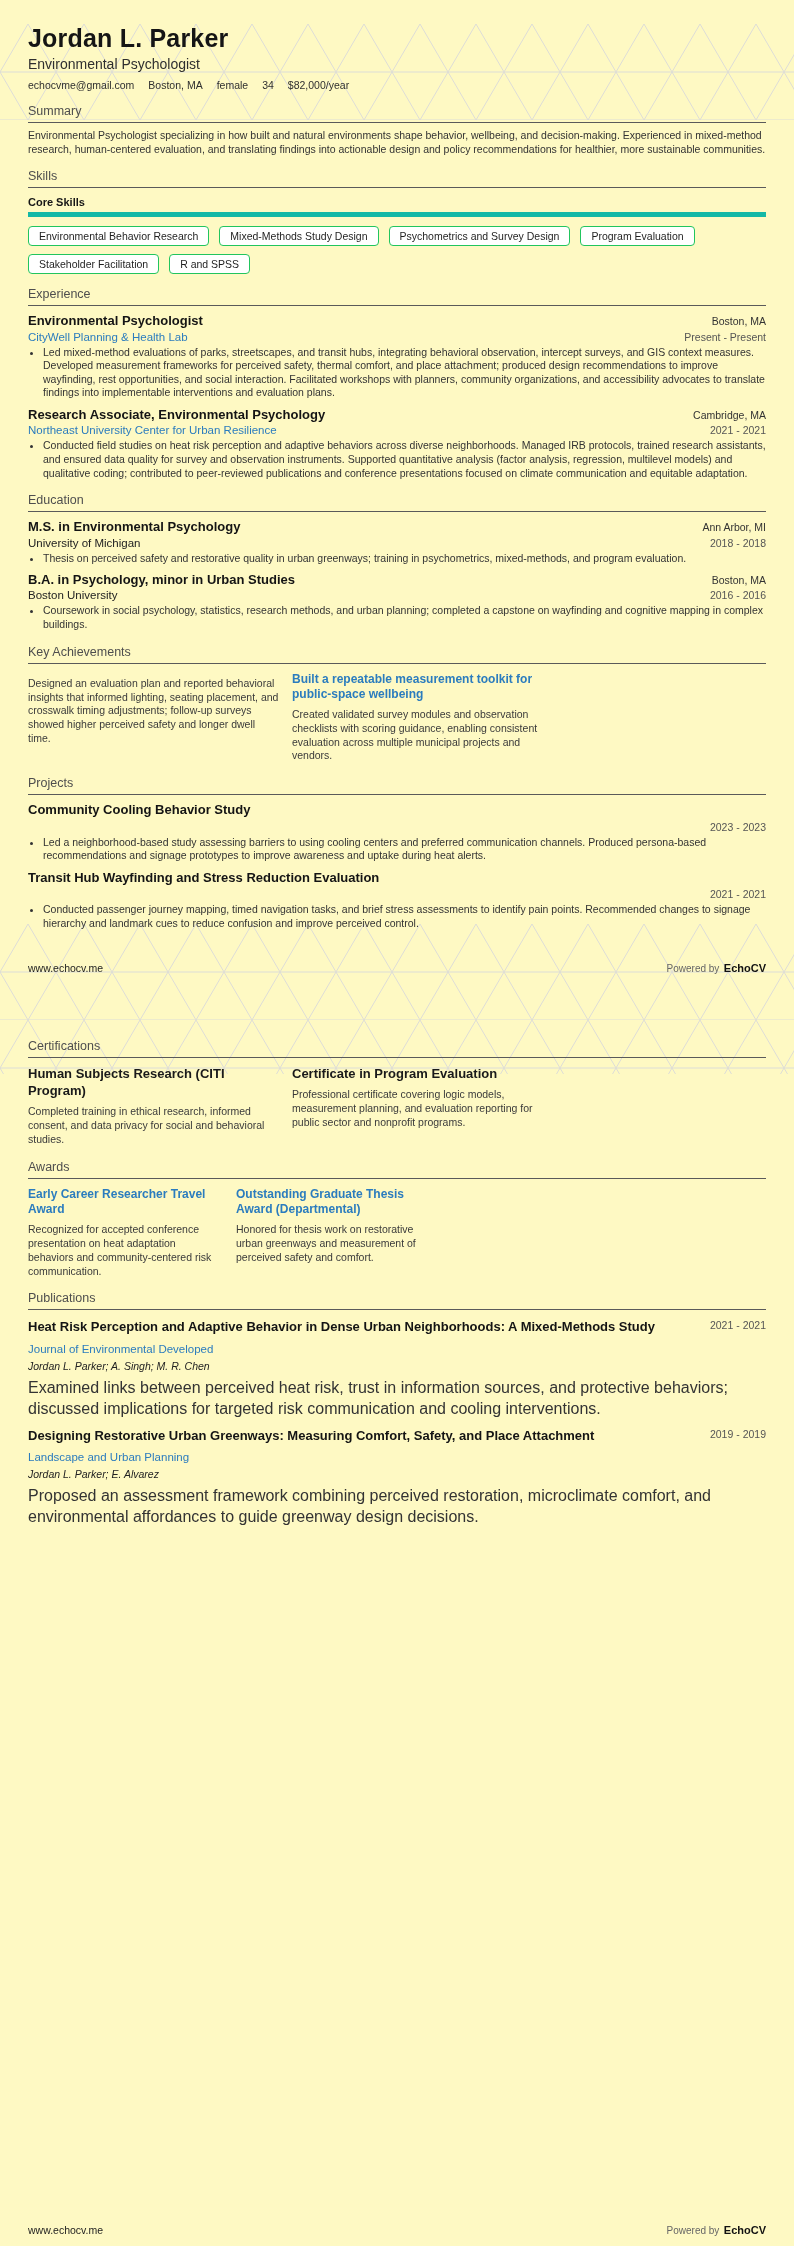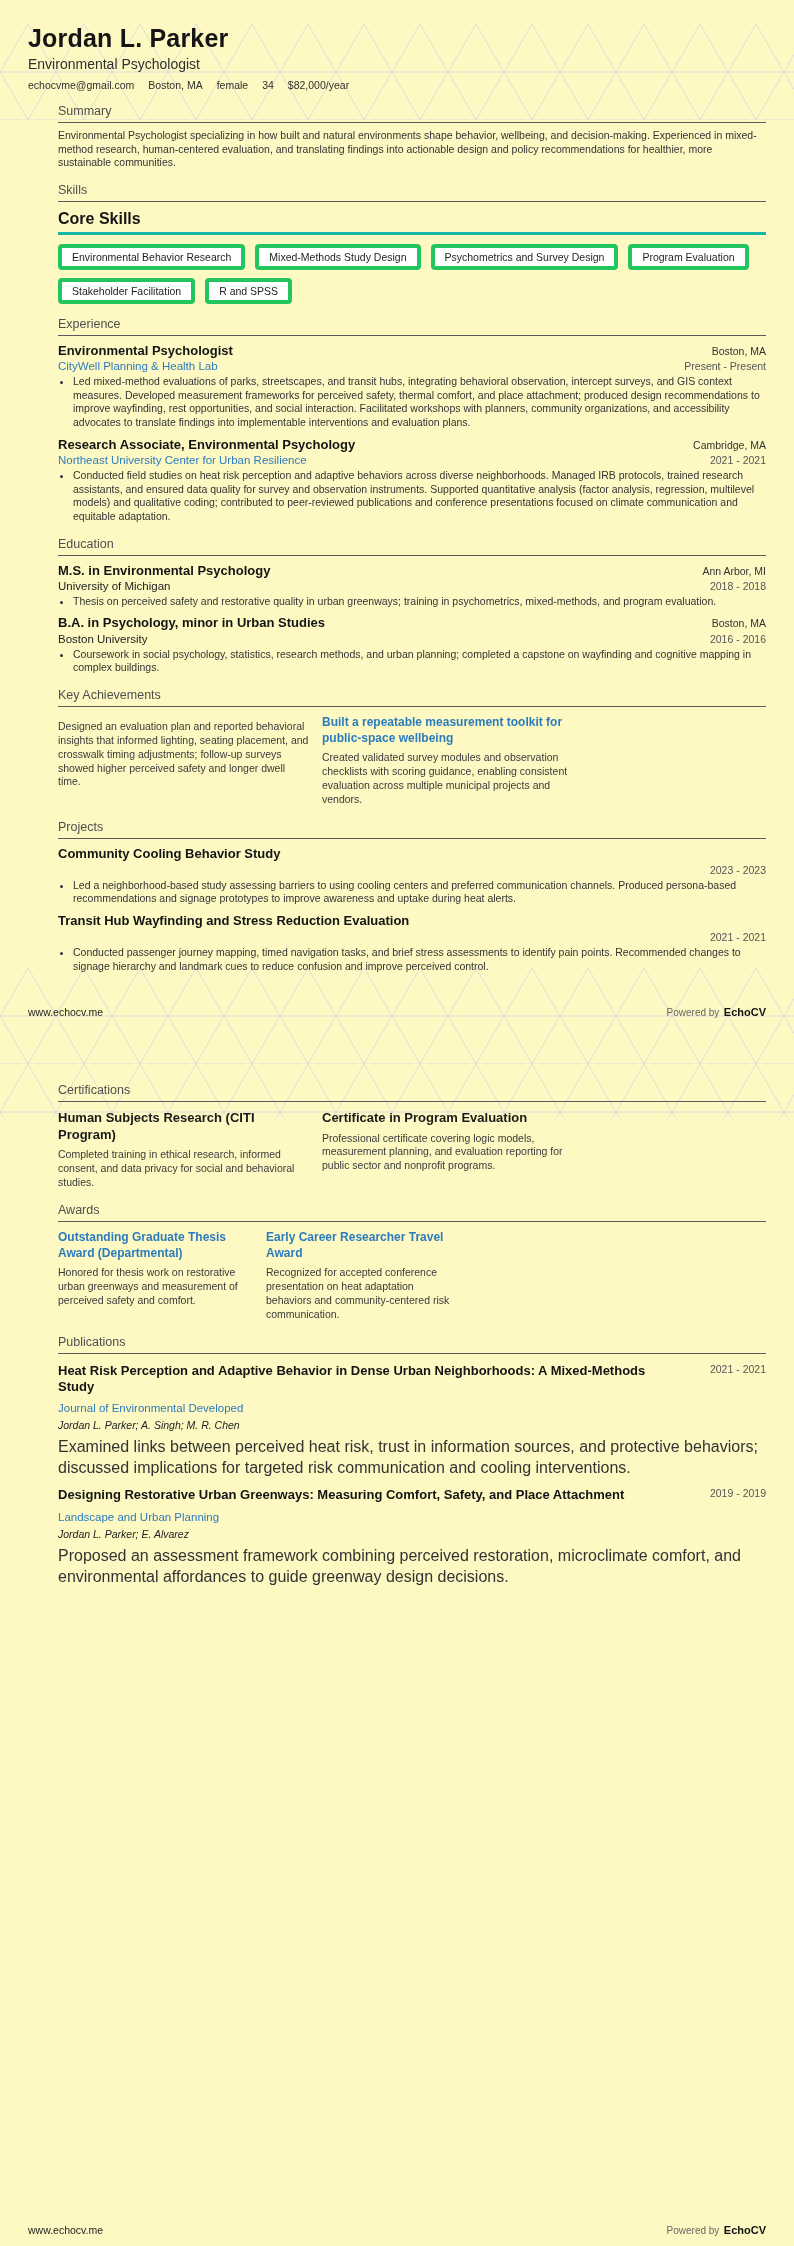--- a/index.html
+++ b/index.html
@@ -10,28 +10,28 @@
   .content { position: relative; z-index: 1; }
 
   .pat { position: absolute; left: 0; z-index: -1; }
   .pat-top { top: 0; }
   .pat-mid { top: -30px; }
 
   .name { font-size: 25px; font-weight: 700; color: #151515; margin: 24px 28px 3px; letter-spacing: .2px; }
   .person-title { font-size: 14px; color: #2f2f2f; margin: 0 28px 7px; }
   .contact-row { display: flex; gap: 14px; font-size: 10.5px; color: #2f2f2f; margin: 0 28px; }
 
-  .section { margin-top: 13px; margin-left: 30px; }
+  .section { margin-top: 13px; }
   .sec-heading { font-size: 12.5px; font-weight: 400; color: #4e4e4e; margin: 0 28px; padding-bottom: 4px; border-bottom: 1.5px solid #5a5a5a; }
 
   .summary-text { font-size: 10.5px; line-height: 1.3; color: #333; margin: 6px 28px 0; }
 
-  .group-title { font-size: 16px; font-weight: 700; color: #161616; margin: 8px 28px 0; padding-bottom: 4px; border-bottom: 3px solid #14b8a6; }
+  .group-title { font-size: 11px; font-weight: 700; color: #161616; margin: 8px 28px 0; padding-bottom: 4px; border-bottom: 5px solid #14b8a6; }
   .chips { display: flex; flex-wrap: wrap; gap: 8px 10px; margin: 9px 28px 2px; }
-  .chip { border: 4px solid #22c55e; border-radius: 4px; padding: 3px 10px; font-size: 10.5px; color: #1f1f1f; background: #fff; }
+  .chip { border: 1px solid #22c55e; border-radius: 4px; padding: 3px 10px; font-size: 10.5px; color: #1f1f1f; background: #fff; }
 
   .entry { margin: 7px 28px 0; }
   .entry-row, .entry-sub { display: flex; justify-content: space-between; align-items: baseline; }
   .entry-sub { margin-top: 1px; }
   .entry-title { font-size: 13px; font-weight: 700; color: #141414; line-height: 1.25; }
   .entry-loc { font-size: 10.5px; color: #333; white-space: nowrap; margin-left: 12px; }
   .entry-dates { font-size: 10.5px; color: #555; white-space: nowrap; margin-left: 12px; }
   .link { color: #2b7cbe; font-size: 11.5px; text-decoration: none; cursor: pointer; }
   .school { font-size: 11.5px; color: #222; }
   .bullets { margin: 3px 0 0; padding-left: 15px; list-style: disc; }
@@ -240,26 +240,26 @@
           <div class="card-title">Certificate in Program Evaluation</div>
           <p class="card-text">Professional certificate covering logic models, measurement planning, and evaluation reporting for public sector and nonprofit programs.</p>
         </div>
       </div>
     </section>
 
     <section class="section">
       <h2 class="sec-heading">Awards</h2>
       <div class="twocol awards-cols">
         <div class="col">
+          <a class="card-title-link">Early Career Researcher Travel Award</a>
+          <p class="card-text">Recognized for accepted conference presentation on heat adaptation behaviors and community-centered risk communication.</p>
+        </div>
+        <div class="col">
           <a class="card-title-link">Outstanding Graduate Thesis Award (Departmental)</a>
           <p class="card-text">Honored for thesis work on restorative urban greenways and measurement of perceived safety and comfort.</p>
-        </div>
-        <div class="col">
-          <a class="card-title-link">Early Career Researcher Travel Award</a>
-          <p class="card-text">Recognized for accepted conference presentation on heat adaptation behaviors and community-centered risk communication.</p>
         </div>
       </div>
     </section>
 
     <section class="section">
       <h2 class="sec-heading">Publications</h2>
 
       <div class="pub">
         <div class="pub-head">
           <span class="pub-title">Heat Risk Perception and Adaptive Behavior in Dense Urban Neighborhoods: A Mixed-Methods Study</span>

